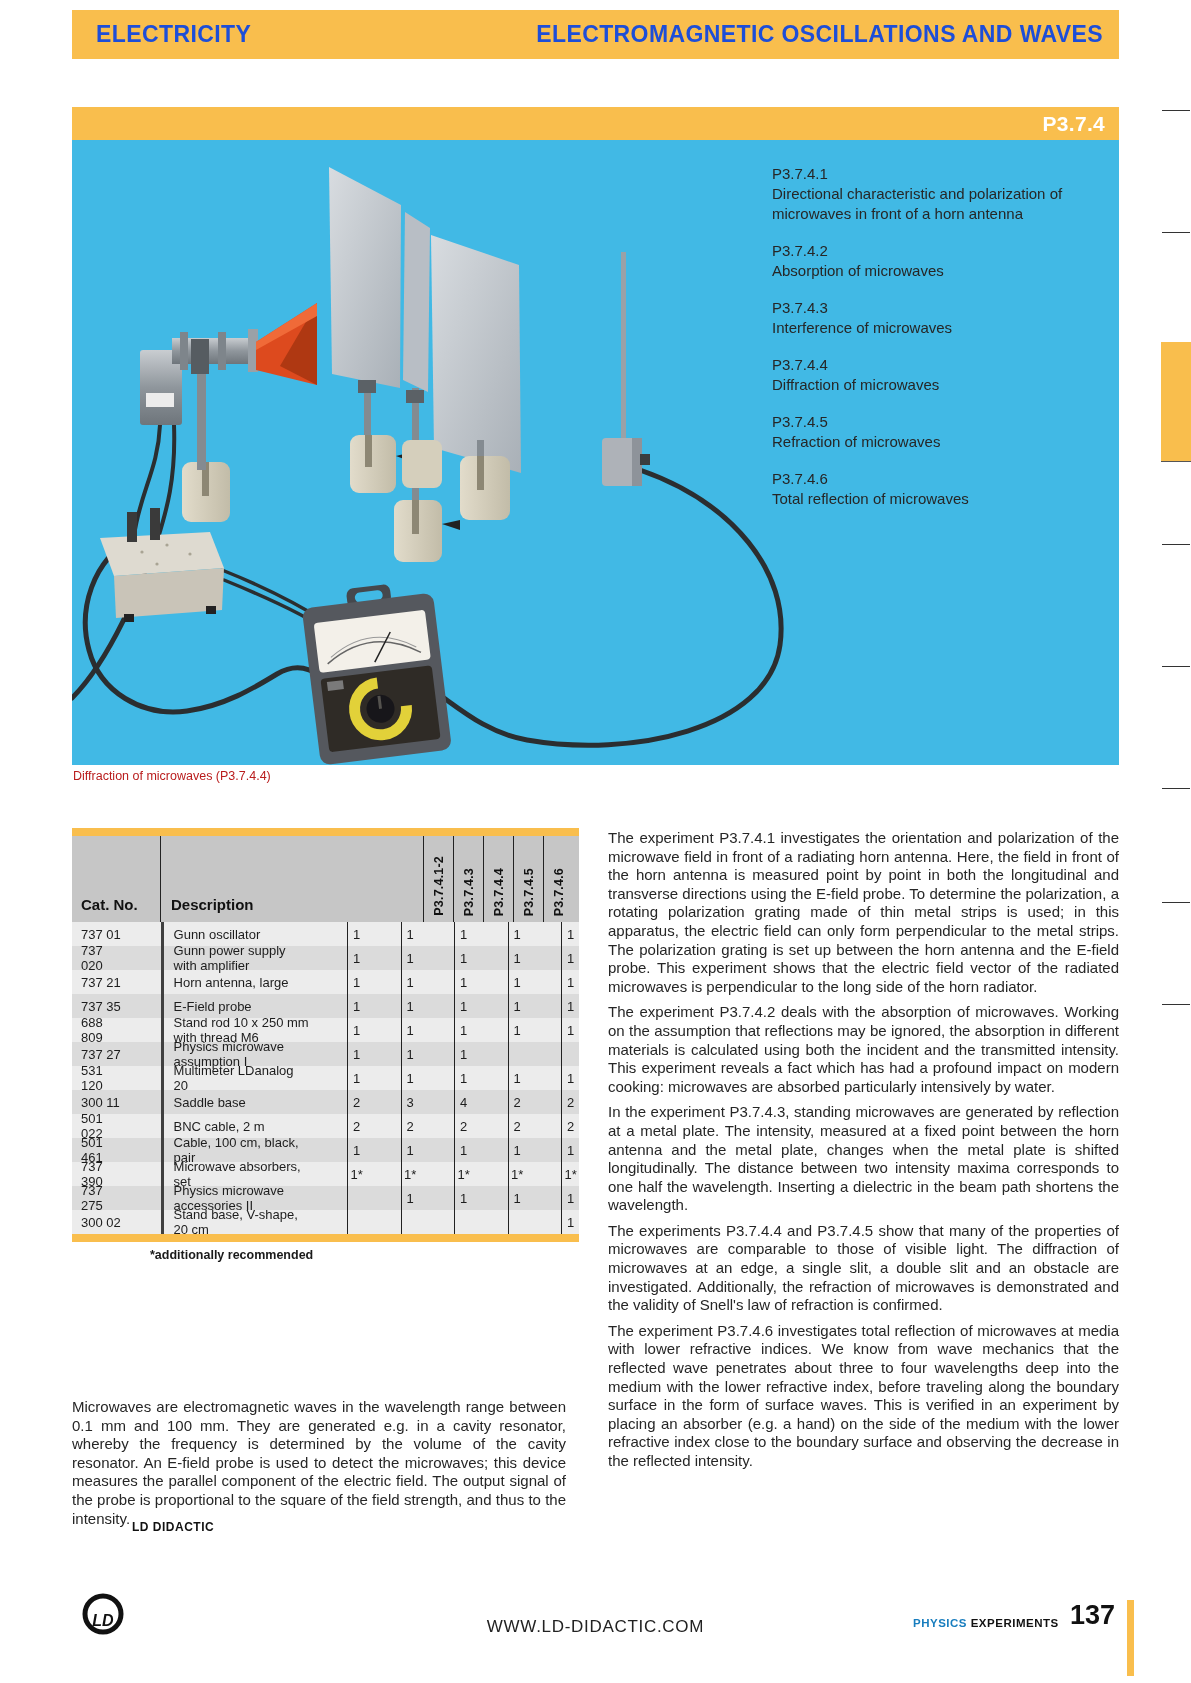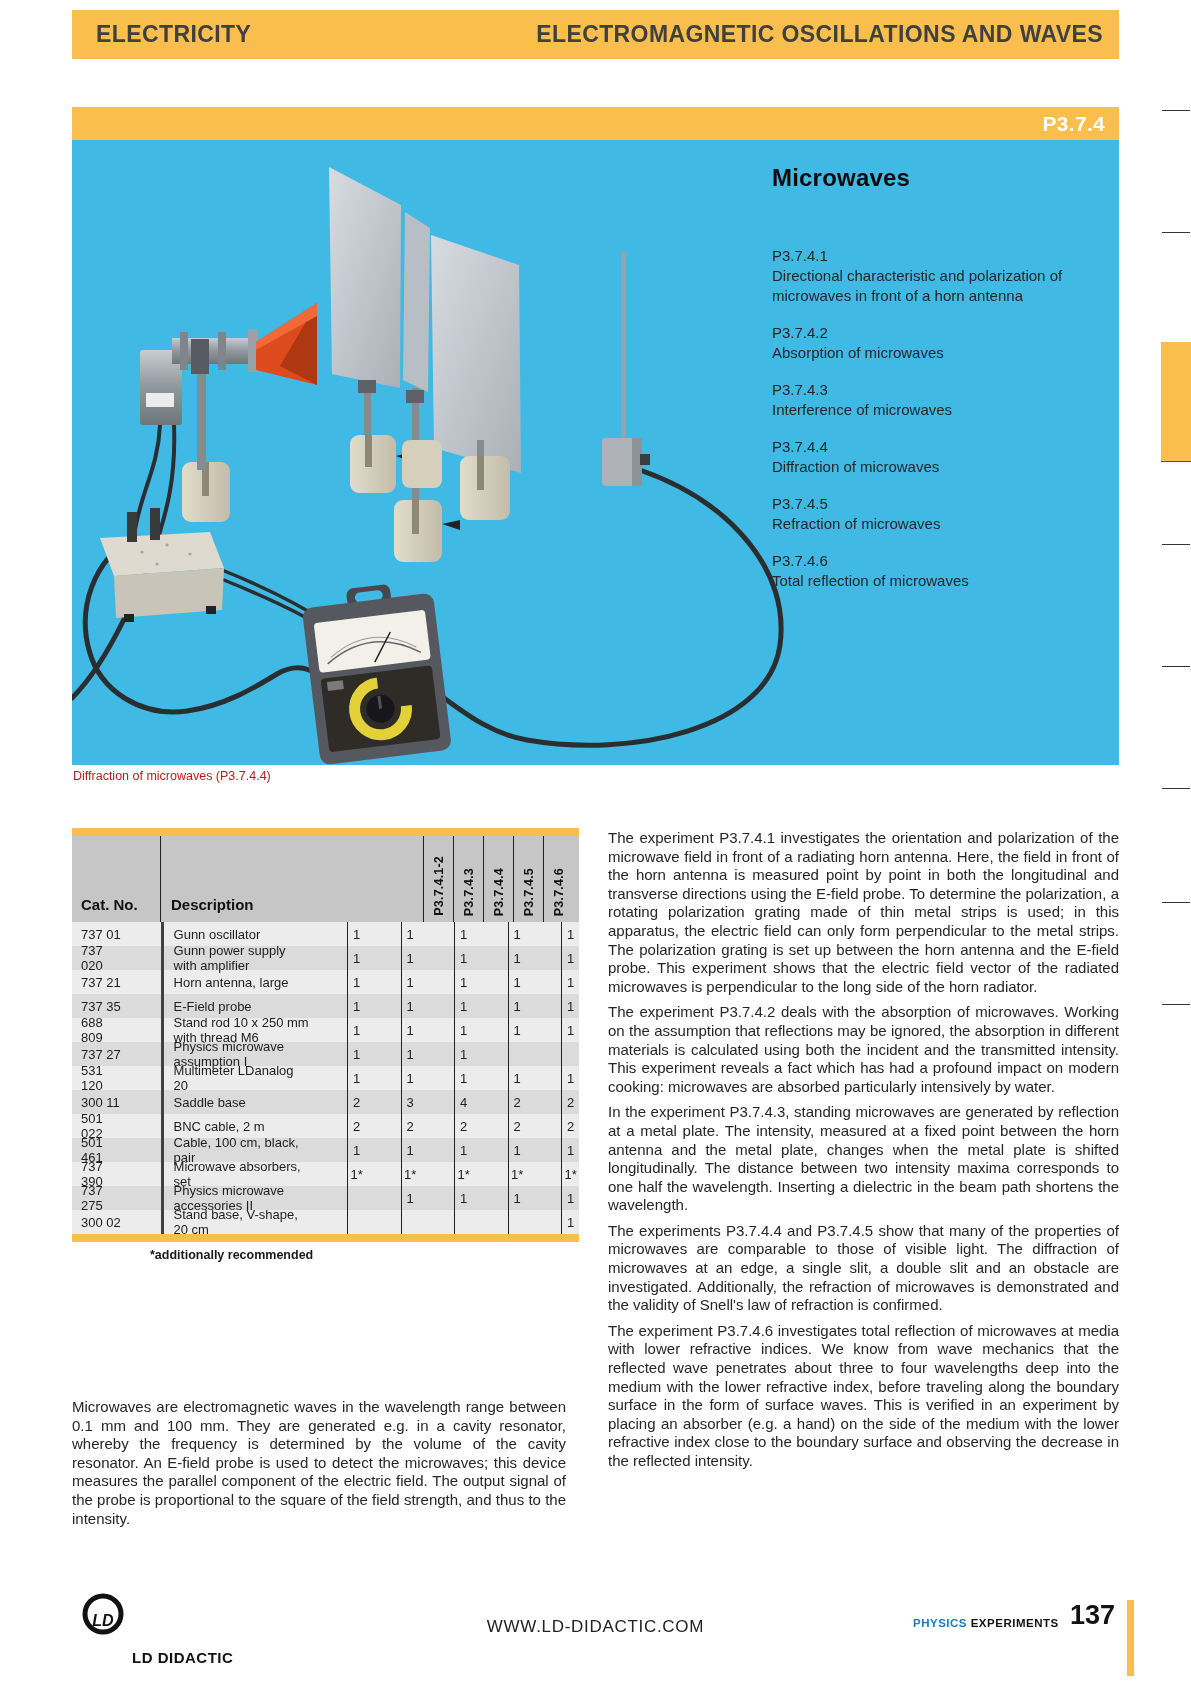--- a/index.html
+++ b/index.html
@@ -3,21 +3,21 @@
 <meta charset="utf-8">
 <style>
   html,body { margin:0; padding:0; }
   body {
     width:1191px; height:1683px; position:relative; background:#ffffff;
     font-family:"Liberation Sans", sans-serif; overflow:hidden;
   }
   
   #header-bar {
     position:absolute; left:72px; top:10px; width:1047px; height:49px;
-    background:#F9BE4D; color:#404040; display:flex; justify-content:space-between;
+    background:#F9BE4D; color:#1d4ed8; display:flex; justify-content:space-between;
     align-items:center; padding:0 16px 0 24px; box-sizing:border-box;
     font-weight:bold; font-size:23px; letter-spacing:.4px;
   }
   #section-bar {
     position:absolute; left:72px; top:107px; width:1047px; height:33px;
     background:#F9BE4D; color:#fff; text-align:right; font-weight:bold;
     font-size:21px; line-height:33px; padding-right:14px; box-sizing:border-box;
     letter-spacing:.3px;
   }
   
@@ -61,21 +61,21 @@
   #bodycol {
     position:absolute; left:608px; top:829px; width:511px;
     font-size:15px; line-height:18.6px; text-align:justify; color:#262626;
   }
   #bodycol p { margin:0 0 7px 0; }
   
   .crop-mark { position:absolute; left:1162px; width:28px; height:1px; background:#333; }
   #margin-tab { position:absolute; left:1161px; top:342px; width:30px; height:119px; background:#F9BE4D; border-bottom:1px solid #555; }
   
   #footer-logo { position:absolute; left:80px; top:1592px; }
-  #footer-brand { position:absolute; left:132px; top:1649px; font-size:15px; font-weight:bold; color:#111; letter-spacing:.5px; }
+  #footer-brand { position:absolute; left:132px; top:1520px; font-size:12px; font-weight:bold; color:#111; letter-spacing:.5px; }
   #footer-url { position:absolute; left:0; top:1617px; width:1191px; text-align:center; font-size:17px; letter-spacing:.7px; color:#222; }
   #footer-series { position:absolute; left:913px; top:1617px; font-size:11.5px; font-weight:bold; letter-spacing:.5px; }
   #footer-series .accent { color:#187DBE; }
   #footer-series .rest { color:#111; }
   #footer-page { position:absolute; left:1040px; top:1600px; width:75px; text-align:right; font-size:27px; font-weight:bold; color:#111; }
   #footer-bar { position:absolute; left:1127px; top:1600px; width:7px; height:76px; background:#F9BE4D; }
 </style>
 </head>
 <body>
 
@@ -185,21 +185,20 @@
       <line x1="305" y1="522" x2="324" y2="494" stroke="#222" stroke-width="1.5"></line>
       <rect x="249" y="532" width="112" height="74" rx="4" fill="#2F2B26"></rect>
       <rect x="255" y="536" width="16" height="9" fill="#7A7A7A"></rect>
       <path d="M305,543 A26,26 0 1 0 331,569" stroke="#E2D139" stroke-width="11" fill="none"></path>
       <circle cx="305" cy="569" r="14" fill="#17161A"></circle>
       <line x1="305" y1="569" x2="305" y2="556" stroke="#54524E" stroke-width="3"></line>
     </g>
   </svg>
 
   <div id="hero-text">
-    <div id="hero-title">Microwaves</div>
     <div id="experiments">
 
         <div class="exp-item">
           <div>P3.7.4.1</div>
           <div>Directional characteristic and polarization of microwaves in front of a horn antenna</div>
         </div>
 
         <div class="exp-item">
           <div>P3.7.4.2</div>
           <div>Absorption of microwaves</div>

